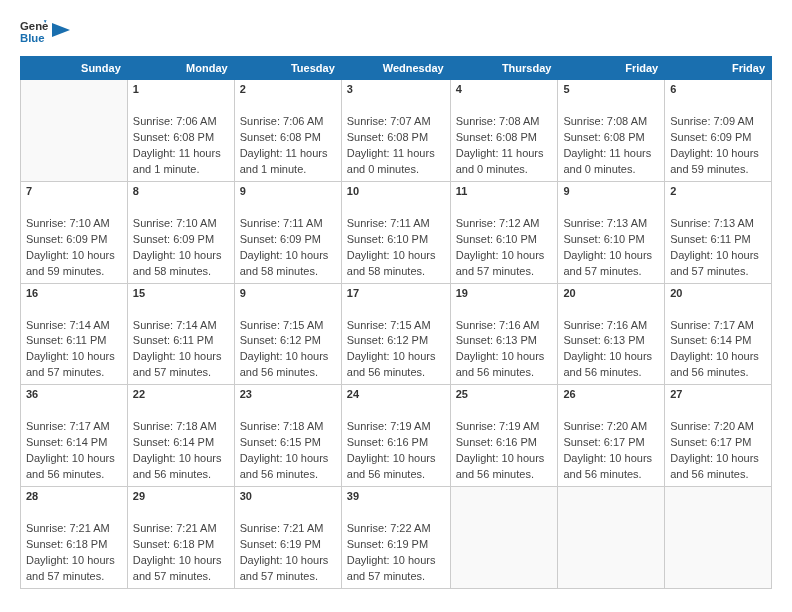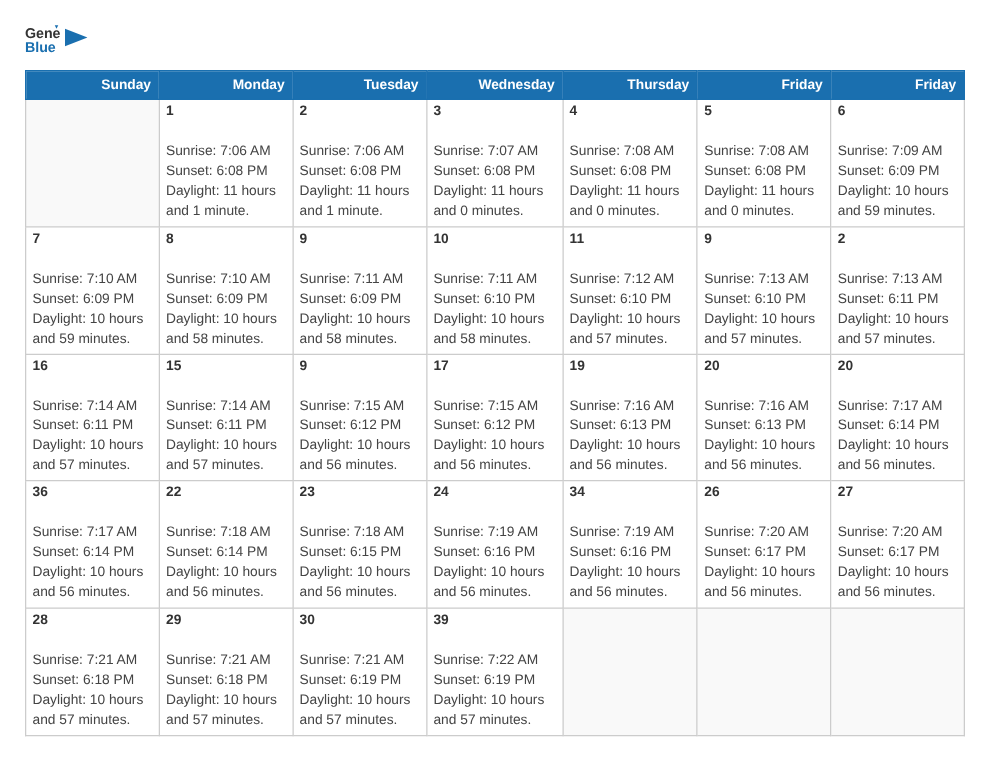--- a/index.html
+++ b/index.html
@@ -218,21 +218,21 @@
           </td>
           <td>
             <span class="day-number">23</span>
             <div class="day-info">Sunrise: 7:18 AM<br>Sunset: 6:15 PM<br>Daylight: 10 hours and 56 minutes.</div>
           </td>
           <td>
             <span class="day-number">24</span>
             <div class="day-info">Sunrise: 7:19 AM<br>Sunset: 6:16 PM<br>Daylight: 10 hours and 56 minutes.</div>
           </td>
           <td>
-            <span class="day-number">34</span>
+            <span class="day-number">25</span>
             <div class="day-info">Sunrise: 7:19 AM<br>Sunset: 6:16 PM<br>Daylight: 10 hours and 56 minutes.</div>
           </td>
           <td>
             <span class="day-number">26</span>
             <div class="day-info">Sunrise: 7:20 AM<br>Sunset: 6:17 PM<br>Daylight: 10 hours and 56 minutes.</div>
           </td>
           <td>
             <span class="day-number">27</span>
             <div class="day-info">Sunrise: 7:20 AM<br>Sunset: 6:17 PM<br>Daylight: 10 hours and 56 minutes.</div>
           </td>

